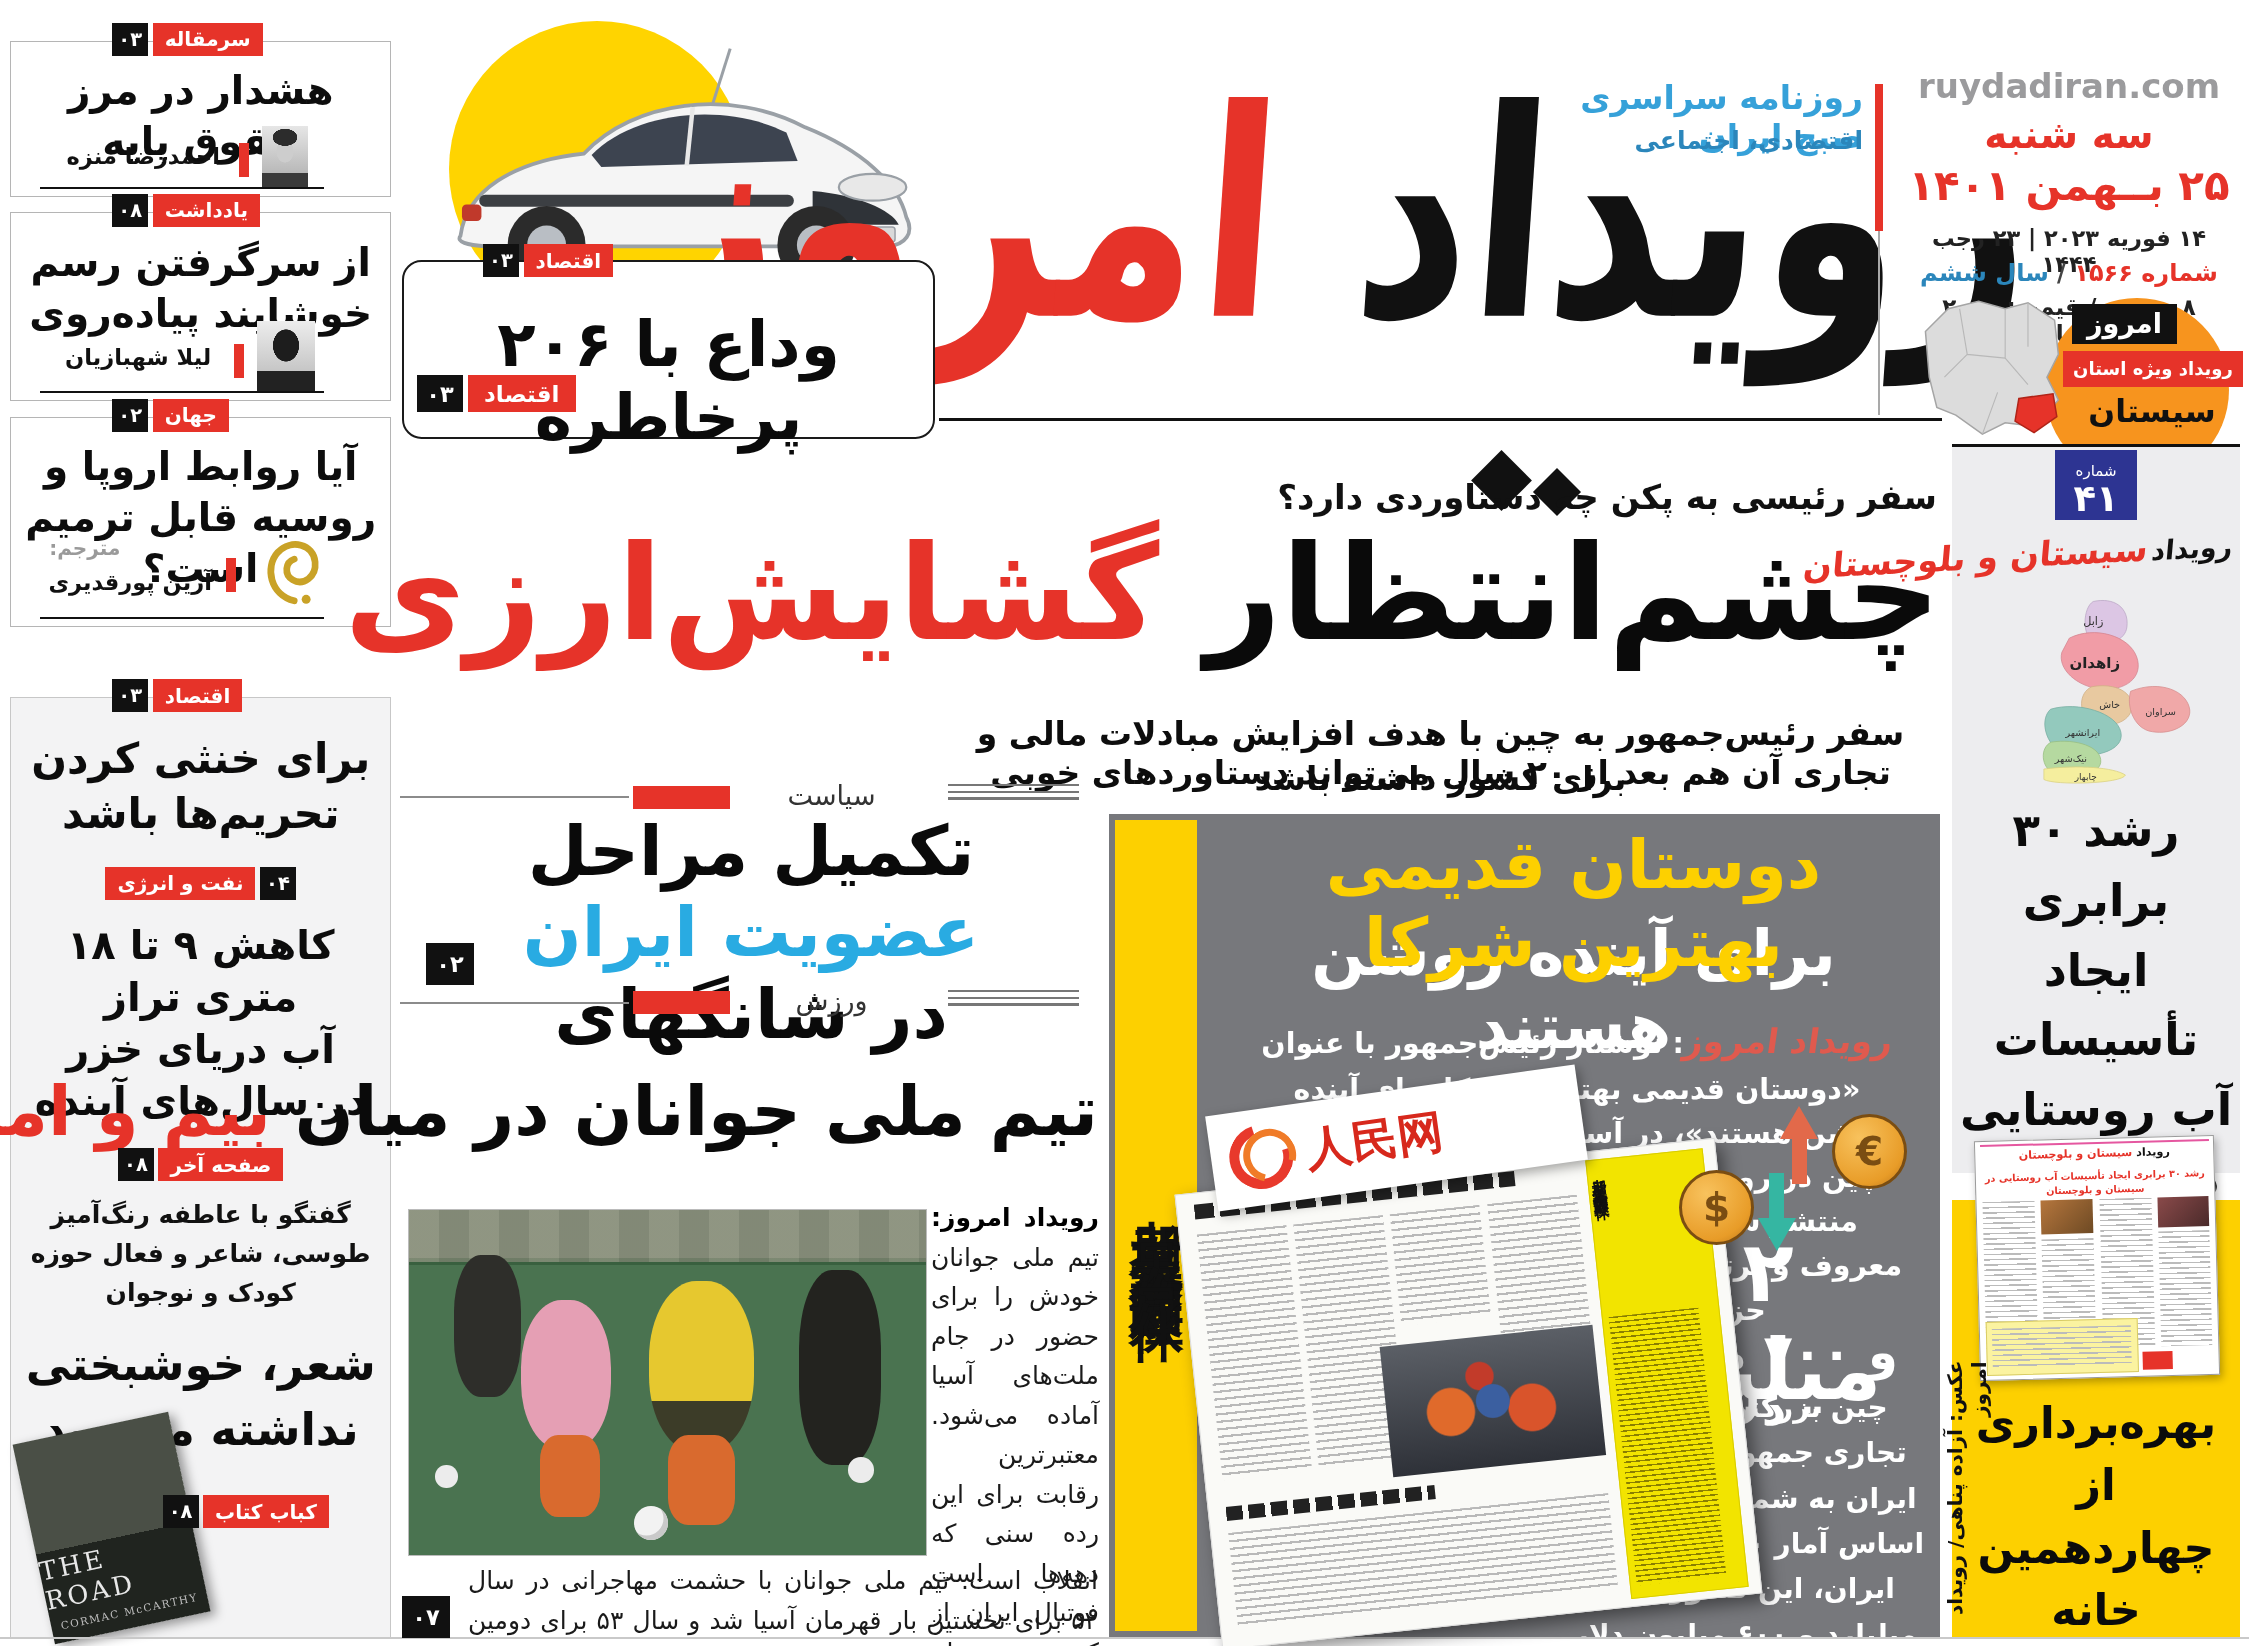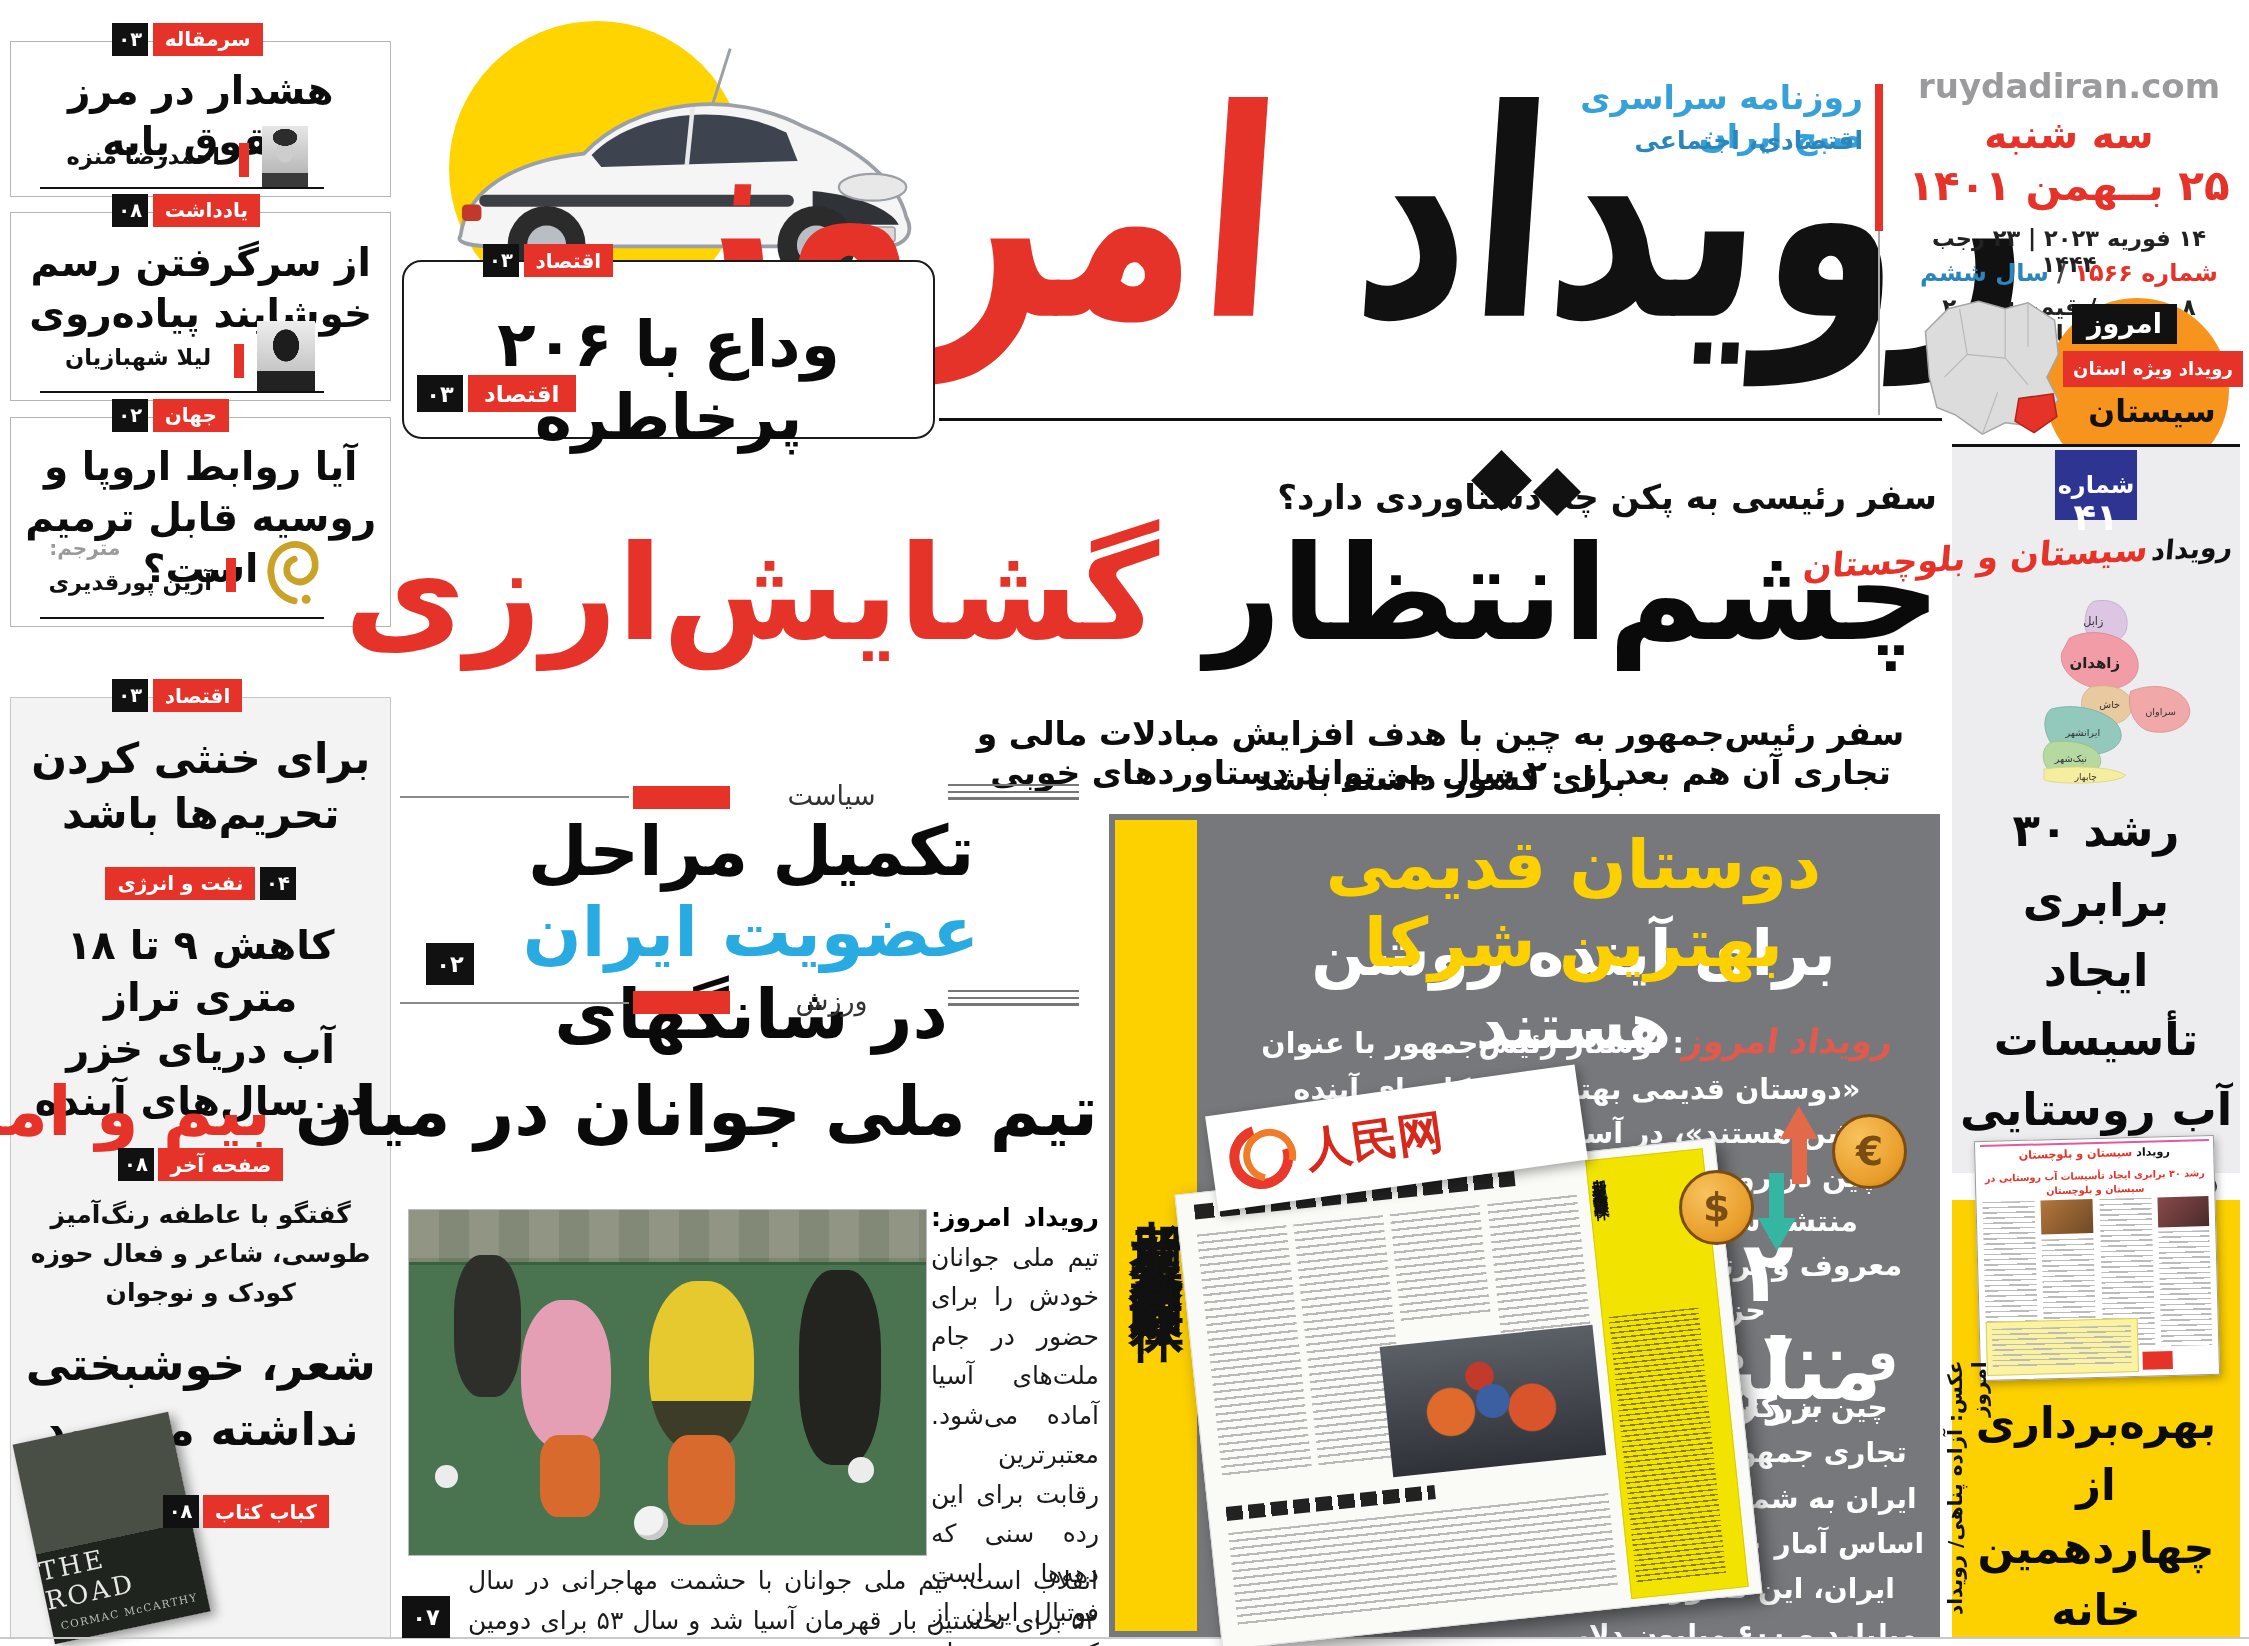--- a/index.html
+++ b/index.html
@@ -300,21 +300,21 @@
       </div>
     </div>
 
     <div class="t c b" style="left:450px;top:409px;width:367px;font-size:84px;color:#fff">۱۲ میلیارد</div>
     <div class="t c b" style="left:450px;top:510px;width:367px;font-size:48px;color:#fff">و ۷۰۰ میلیون دلار</div>
     <div class="t c b" style="left:454px;top:571px;width:364px;font-size:28px;line-height:1.62;color:#fff">چین بزرگترین شریک تجاری جمهوری اسلامی ایران به شمار می‌رود؛ بر اساس آمار ۱۰ ماهه گمرک ایران، این کشور با ۱۲ میلیارد و ۶۰۰ میلیون دلار مقصد اصلی صادرات ایران بوده است؛ در مقابل کشورمان نیز در این مدت ۱۲ میلیارد و ۷۰۰ میلیون دلار واردات از چین داشته است</div>
   </div>
 
   <div class="t" style="left:1953px;top:444px;width:288px;height:726px;background:#ededef;border-top:3px solid #111">
     <div class="t c white" style="left:103px;top:3px;width:82px;height:70px;background:#2d3492">
-      <div style="font-size:24px;font-weight:bold;margin-top:21px">شماره</div>
+      <div style="font-size:15px;font-weight:normal;margin-top:12px">شماره</div>
       <div style="font-size:37px;font-weight:bold;line-height:1">۴۱</div>
     </div>
     <div class="t" style="left:7.5px;top:84px;width:273px;text-align:center;transform:rotate(-3deg) skewX(-8deg);white-space:nowrap">
       <span class="b" style="font-size:27px;color:#111">رویداد</span>
       <span class="b red" style="font-size:34px">سیستان و بلوچستان</span>
     </div>
 
     <svg class="t" style="left:28.5px;top:150px" width="232" height="187" viewBox="0 0 310 250">
       <path fill="#dcc6e4" stroke="#b9a5c4" d="M150 6 C178 0 198 14 195 40 C193 58 170 66 152 60 C134 54 136 14 150 6 Z"></path>
       <path fill="#f19ca6" stroke="#d3848e" d="M118 55 C152 38 198 52 208 80 C218 108 192 126 160 123 C128 120 102 96 108 74 Z"></path>

